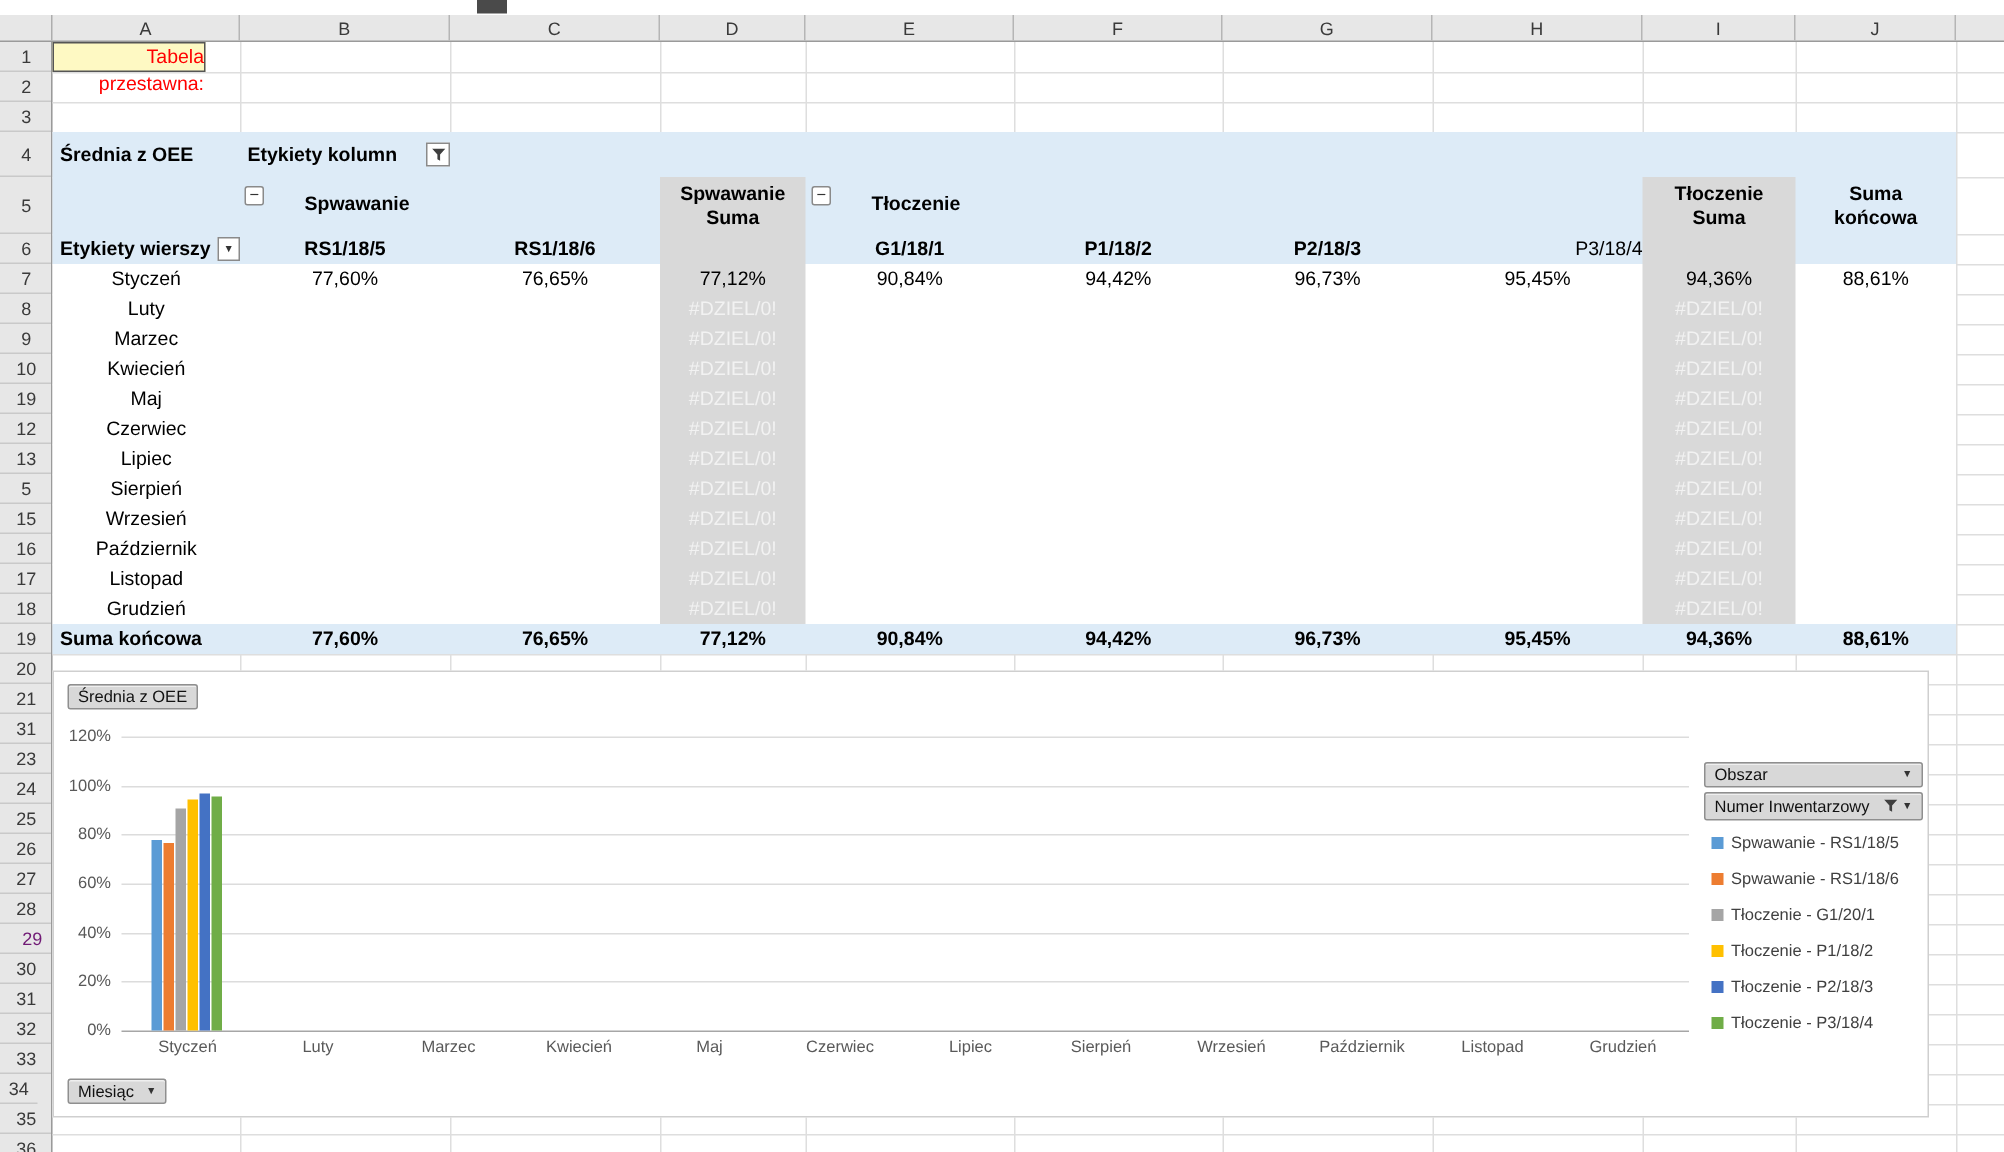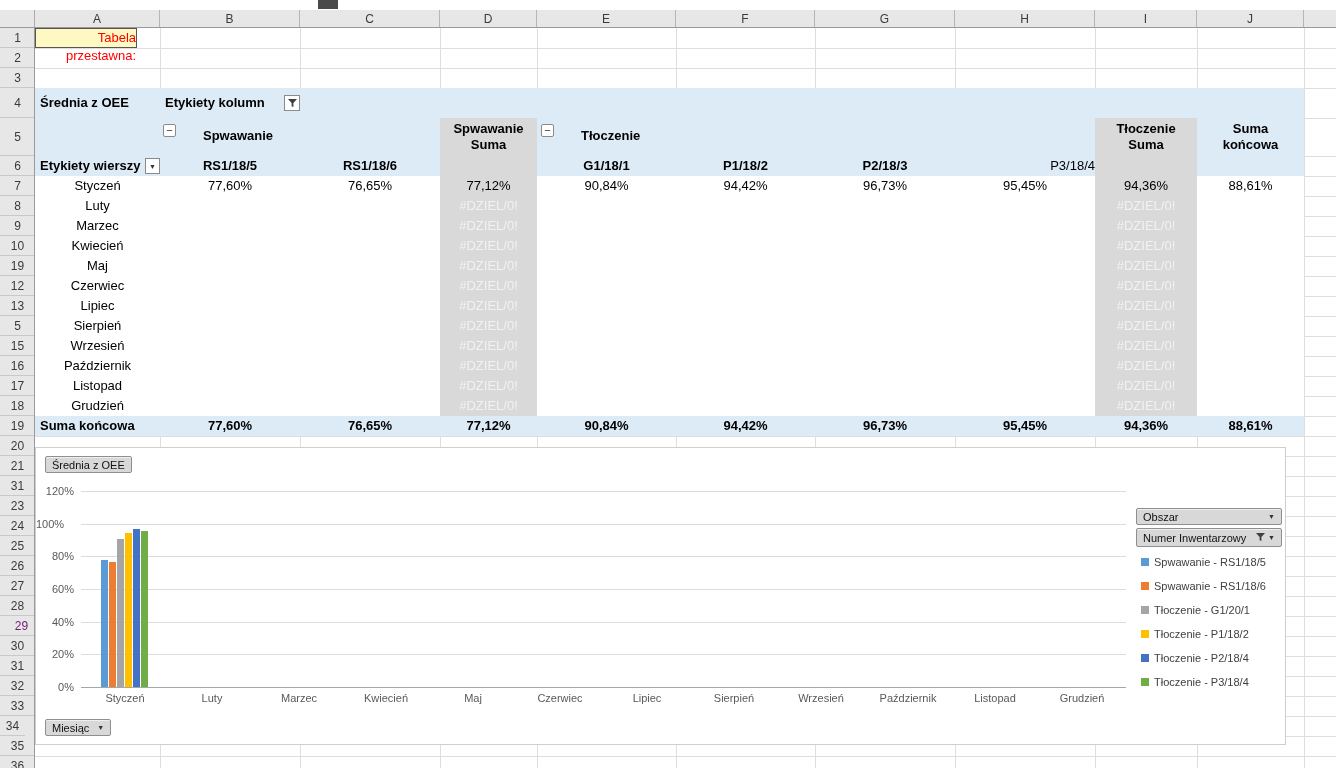--- a/index.html
+++ b/index.html
@@ -236,21 +236,21 @@
   <div style="position: absolute; left: 0px; top: 233px; width: 38px; text-align: right; font-size: 11px; color: rgb(89, 89, 89);">0%</div>
       <div style="position: absolute; left: 45px; top: 239px; width: 1045px; height: 1px; background: rgb(166, 166, 166);"></div>
       <div style="position: absolute; left: 0px; top: 200px; width: 38px; text-align: right; font-size: 11px; color: rgb(89, 89, 89);">20%</div>
       <div style="position: absolute; left: 45px; top: 206px; width: 1045px; height: 1px; background: rgb(220, 220, 220);"></div>
       <div style="position: absolute; left: 0px; top: 168px; width: 38px; text-align: right; font-size: 11px; color: rgb(89, 89, 89);">40%</div>
       <div style="position: absolute; left: 45px; top: 174px; width: 1045px; height: 1px; background: rgb(220, 220, 220);"></div>
       <div style="position: absolute; left: 0px; top: 135px; width: 38px; text-align: right; font-size: 11px; color: rgb(89, 89, 89);">60%</div>
       <div style="position: absolute; left: 45px; top: 141px; width: 1045px; height: 1px; background: rgb(220, 220, 220);"></div>
       <div style="position: absolute; left: 0px; top: 102px; width: 38px; text-align: right; font-size: 11px; color: rgb(89, 89, 89);">80%</div>
       <div style="position: absolute; left: 45px; top: 108px; width: 1045px; height: 1px; background: rgb(220, 220, 220);"></div>
-      <div style="position: absolute; left: 0px; top: 70px; width: 38px; text-align: left; font-size: 11px; color: rgb(89, 89, 89);">100%</div>
+      <div style="position: absolute; left: 0px; top: 70px; width: 38px; text-align: right; font-size: 11px; color: rgb(89, 89, 89);">100%</div>
       <div style="position: absolute; left: 45px; top: 76px; width: 1045px; height: 1px; background: rgb(220, 220, 220);"></div>
       <div style="position: absolute; left: 0px; top: 37px; width: 38px; text-align: right; font-size: 11px; color: rgb(89, 89, 89);">120%</div>
       <div style="position: absolute; left: 45px; top: 43px; width: 1045px; height: 1px; background: rgb(220, 220, 220);"></div>
       <div style="position: absolute; left: 46px; top: 244px; width: 86px; text-align: center; font-size: 11px; color: rgb(89, 89, 89);">Styczeń</div>
       <div style="position: absolute; left: 133px; top: 244px; width: 86px; text-align: center; font-size: 11px; color: rgb(89, 89, 89);">Luty</div>
       <div style="position: absolute; left: 220px; top: 244px; width: 86px; text-align: center; font-size: 11px; color: rgb(89, 89, 89);">Marzec</div>
       <div style="position: absolute; left: 307px; top: 244px; width: 86px; text-align: center; font-size: 11px; color: rgb(89, 89, 89);">Kwiecień</div>
       <div style="position: absolute; left: 394px; top: 244px; width: 86px; text-align: center; font-size: 11px; color: rgb(89, 89, 89);">Maj</div>
       <div style="position: absolute; left: 481px; top: 244px; width: 86px; text-align: center; font-size: 11px; color: rgb(89, 89, 89);">Czerwiec</div>
       <div style="position: absolute; left: 568px; top: 244px; width: 86px; text-align: center; font-size: 11px; color: rgb(89, 89, 89);">Lipiec</div>
@@ -266,19 +266,19 @@
       <div style="position: absolute; left: 1105px; top: 134px; width: 8px; height: 8px; background: rgb(237, 125, 49);"></div>
       <div style="position: absolute; left: 1118px; top: 132px; font-size: 11px; color: rgb(64, 64, 64); white-space: nowrap;">Spwawanie - RS1/18/6</div>
       <div style="position: absolute; left: 81px; top: 90.6px; width: 7px; height: 148.4px; background: rgb(165, 165, 165);"></div>
       <div style="position: absolute; left: 1105px; top: 158px; width: 8px; height: 8px; background: rgb(165, 165, 165);"></div>
       <div style="position: absolute; left: 1118px; top: 156px; font-size: 11px; color: rgb(64, 64, 64); white-space: nowrap;">Tłoczenie - G1/20/1</div>
       <div style="position: absolute; left: 89px; top: 84.8px; width: 7px; height: 154.2px; background: rgb(255, 192, 0);"></div>
       <div style="position: absolute; left: 1105px; top: 182px; width: 8px; height: 8px; background: rgb(255, 192, 0);"></div>
       <div style="position: absolute; left: 1118px; top: 180px; font-size: 11px; color: rgb(64, 64, 64); white-space: nowrap;">Tłoczenie - P1/18/2</div>
       <div style="position: absolute; left: 97px; top: 81px; width: 7px; height: 158px; background: rgb(68, 114, 196);"></div>
       <div style="position: absolute; left: 1105px; top: 206px; width: 8px; height: 8px; background: rgb(68, 114, 196);"></div>
-      <div style="position: absolute; left: 1118px; top: 204px; font-size: 11px; color: rgb(64, 64, 64); white-space: nowrap;">Tłoczenie - P2/18/4</div>
+      <div style="position: absolute; left: 1118px; top: 204px; font-size: 11px; color: rgb(64, 64, 64); white-space: nowrap;">Tłoczenie - P2/18/3</div>
       <div style="position: absolute; left: 105px; top: 83.1px; width: 7px; height: 155.9px; background: rgb(112, 173, 71);"></div>
       <div style="position: absolute; left: 1105px; top: 230px; width: 8px; height: 8px; background: rgb(112, 173, 71);"></div>
       <div style="position: absolute; left: 1118px; top: 228px; font-size: 11px; color: rgb(64, 64, 64); white-space: nowrap;">Tłoczenie - P3/18/4</div>
     </div>
 
 </div>
 
 </body></html>

